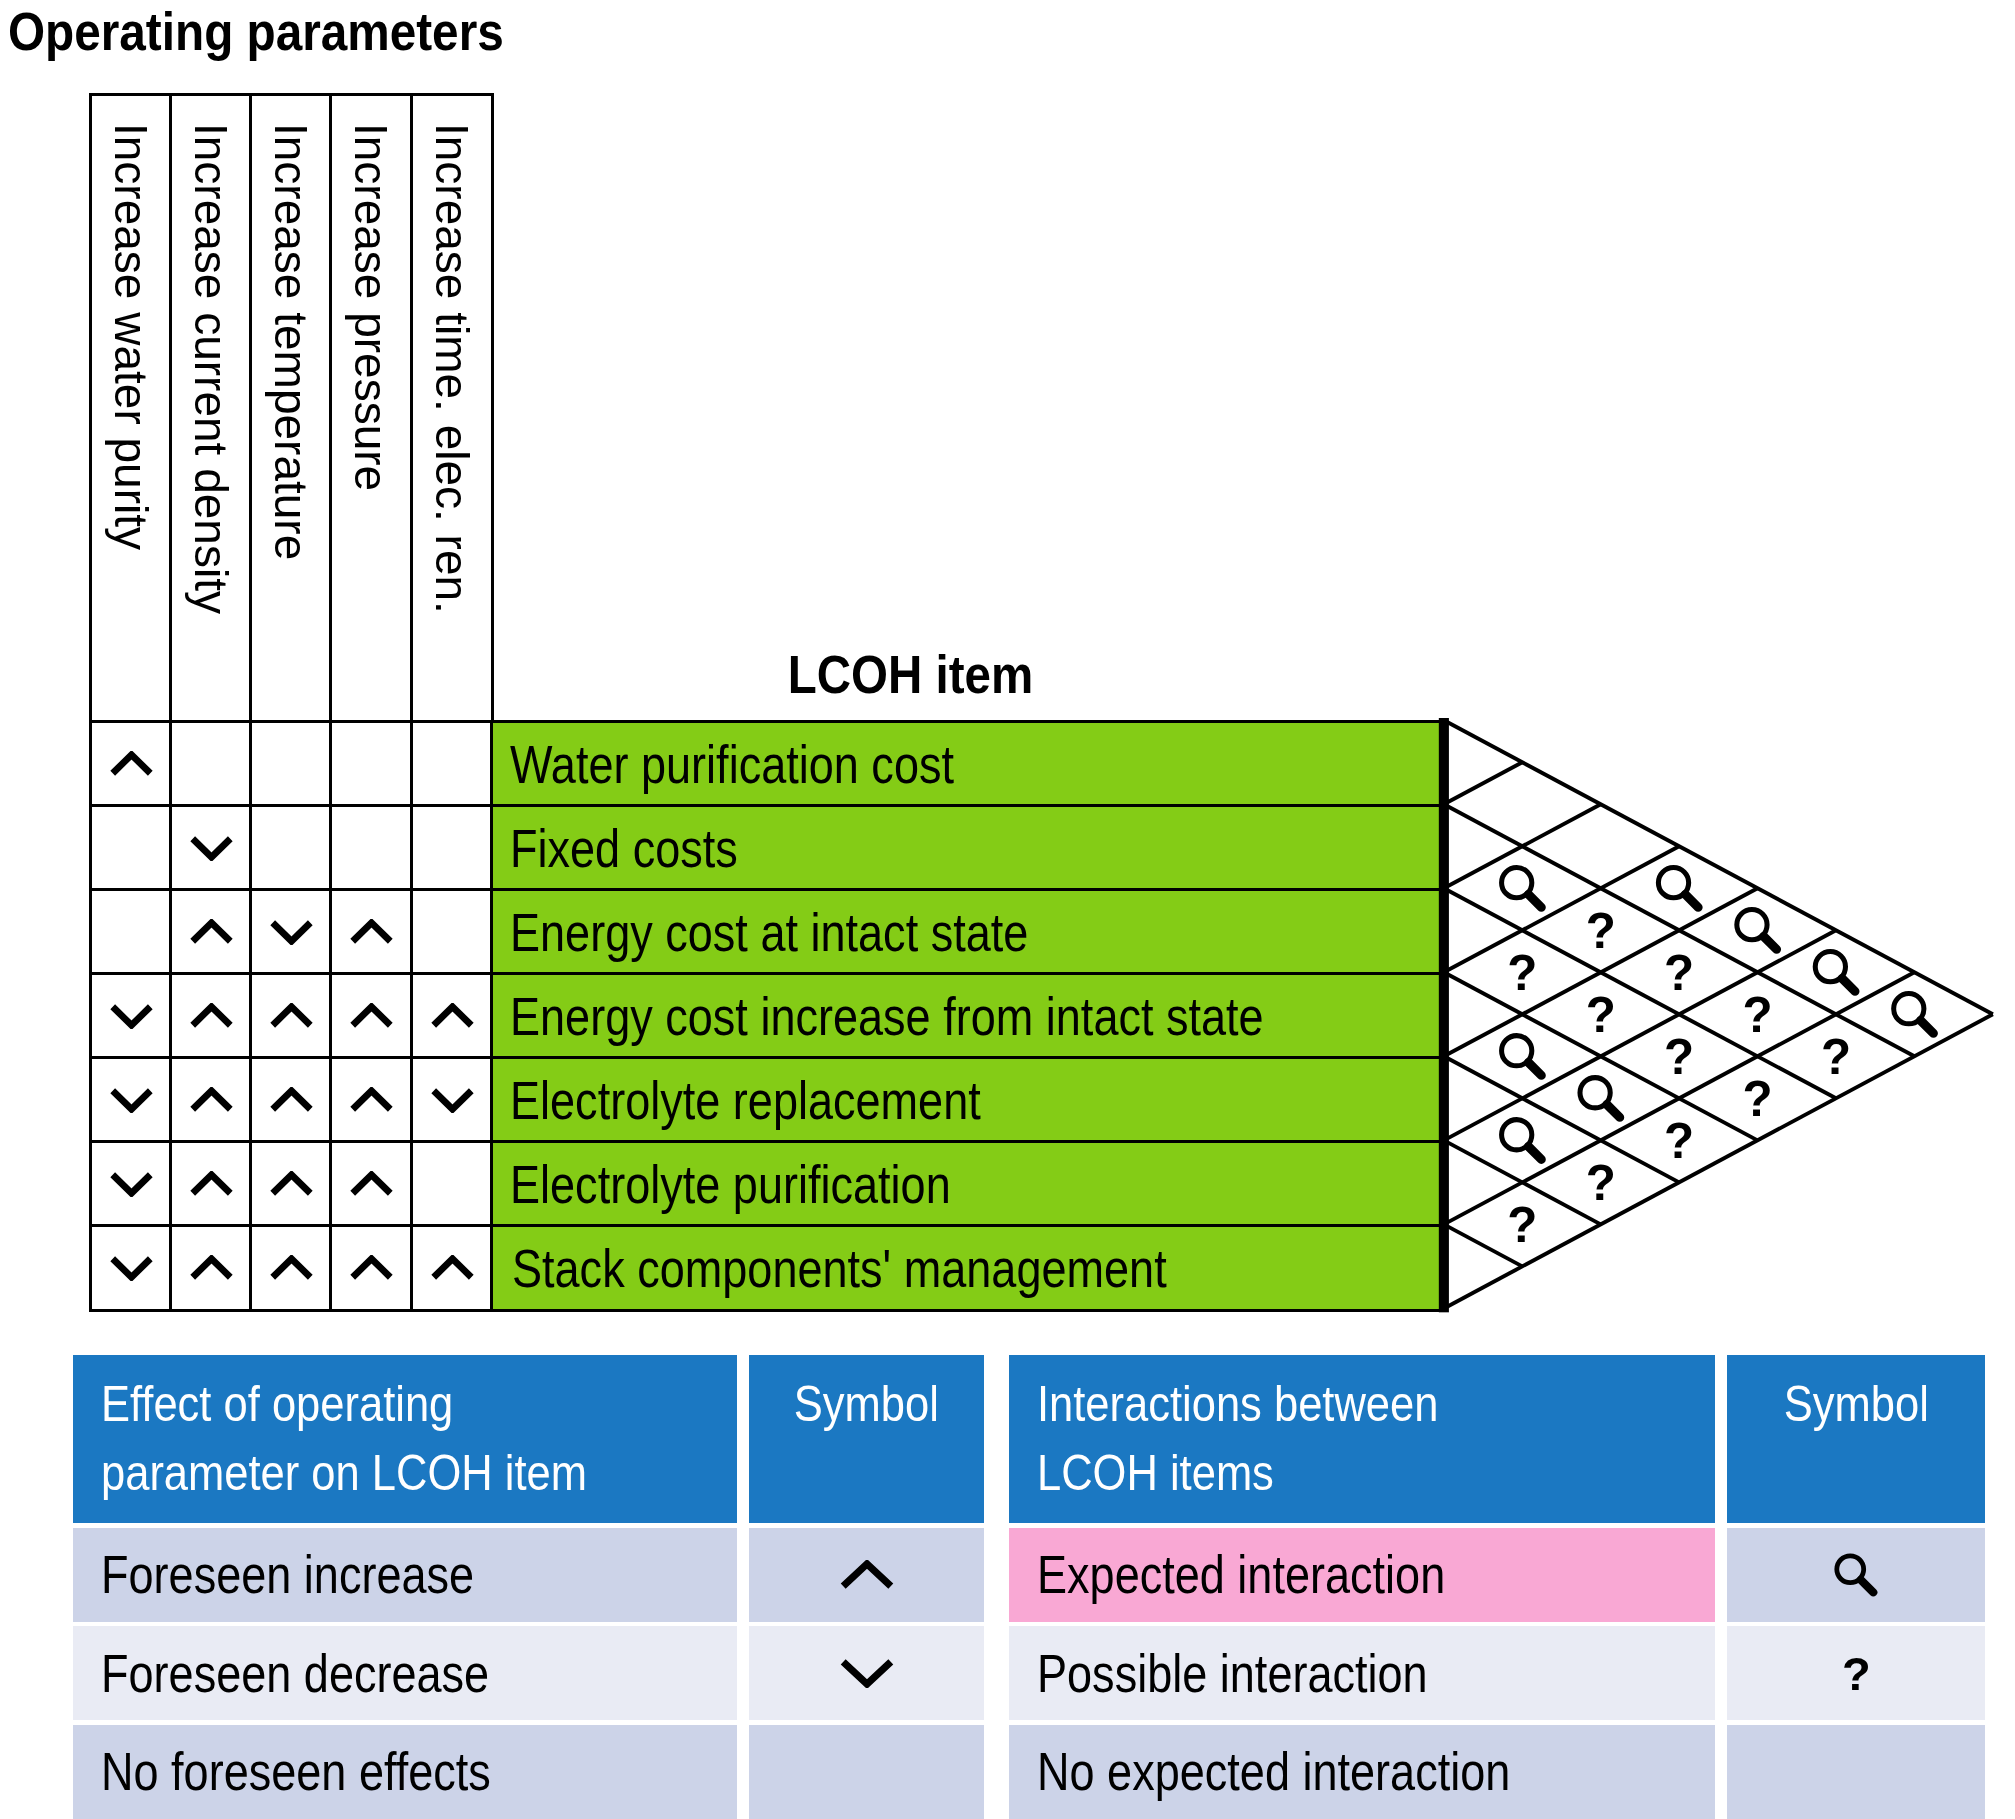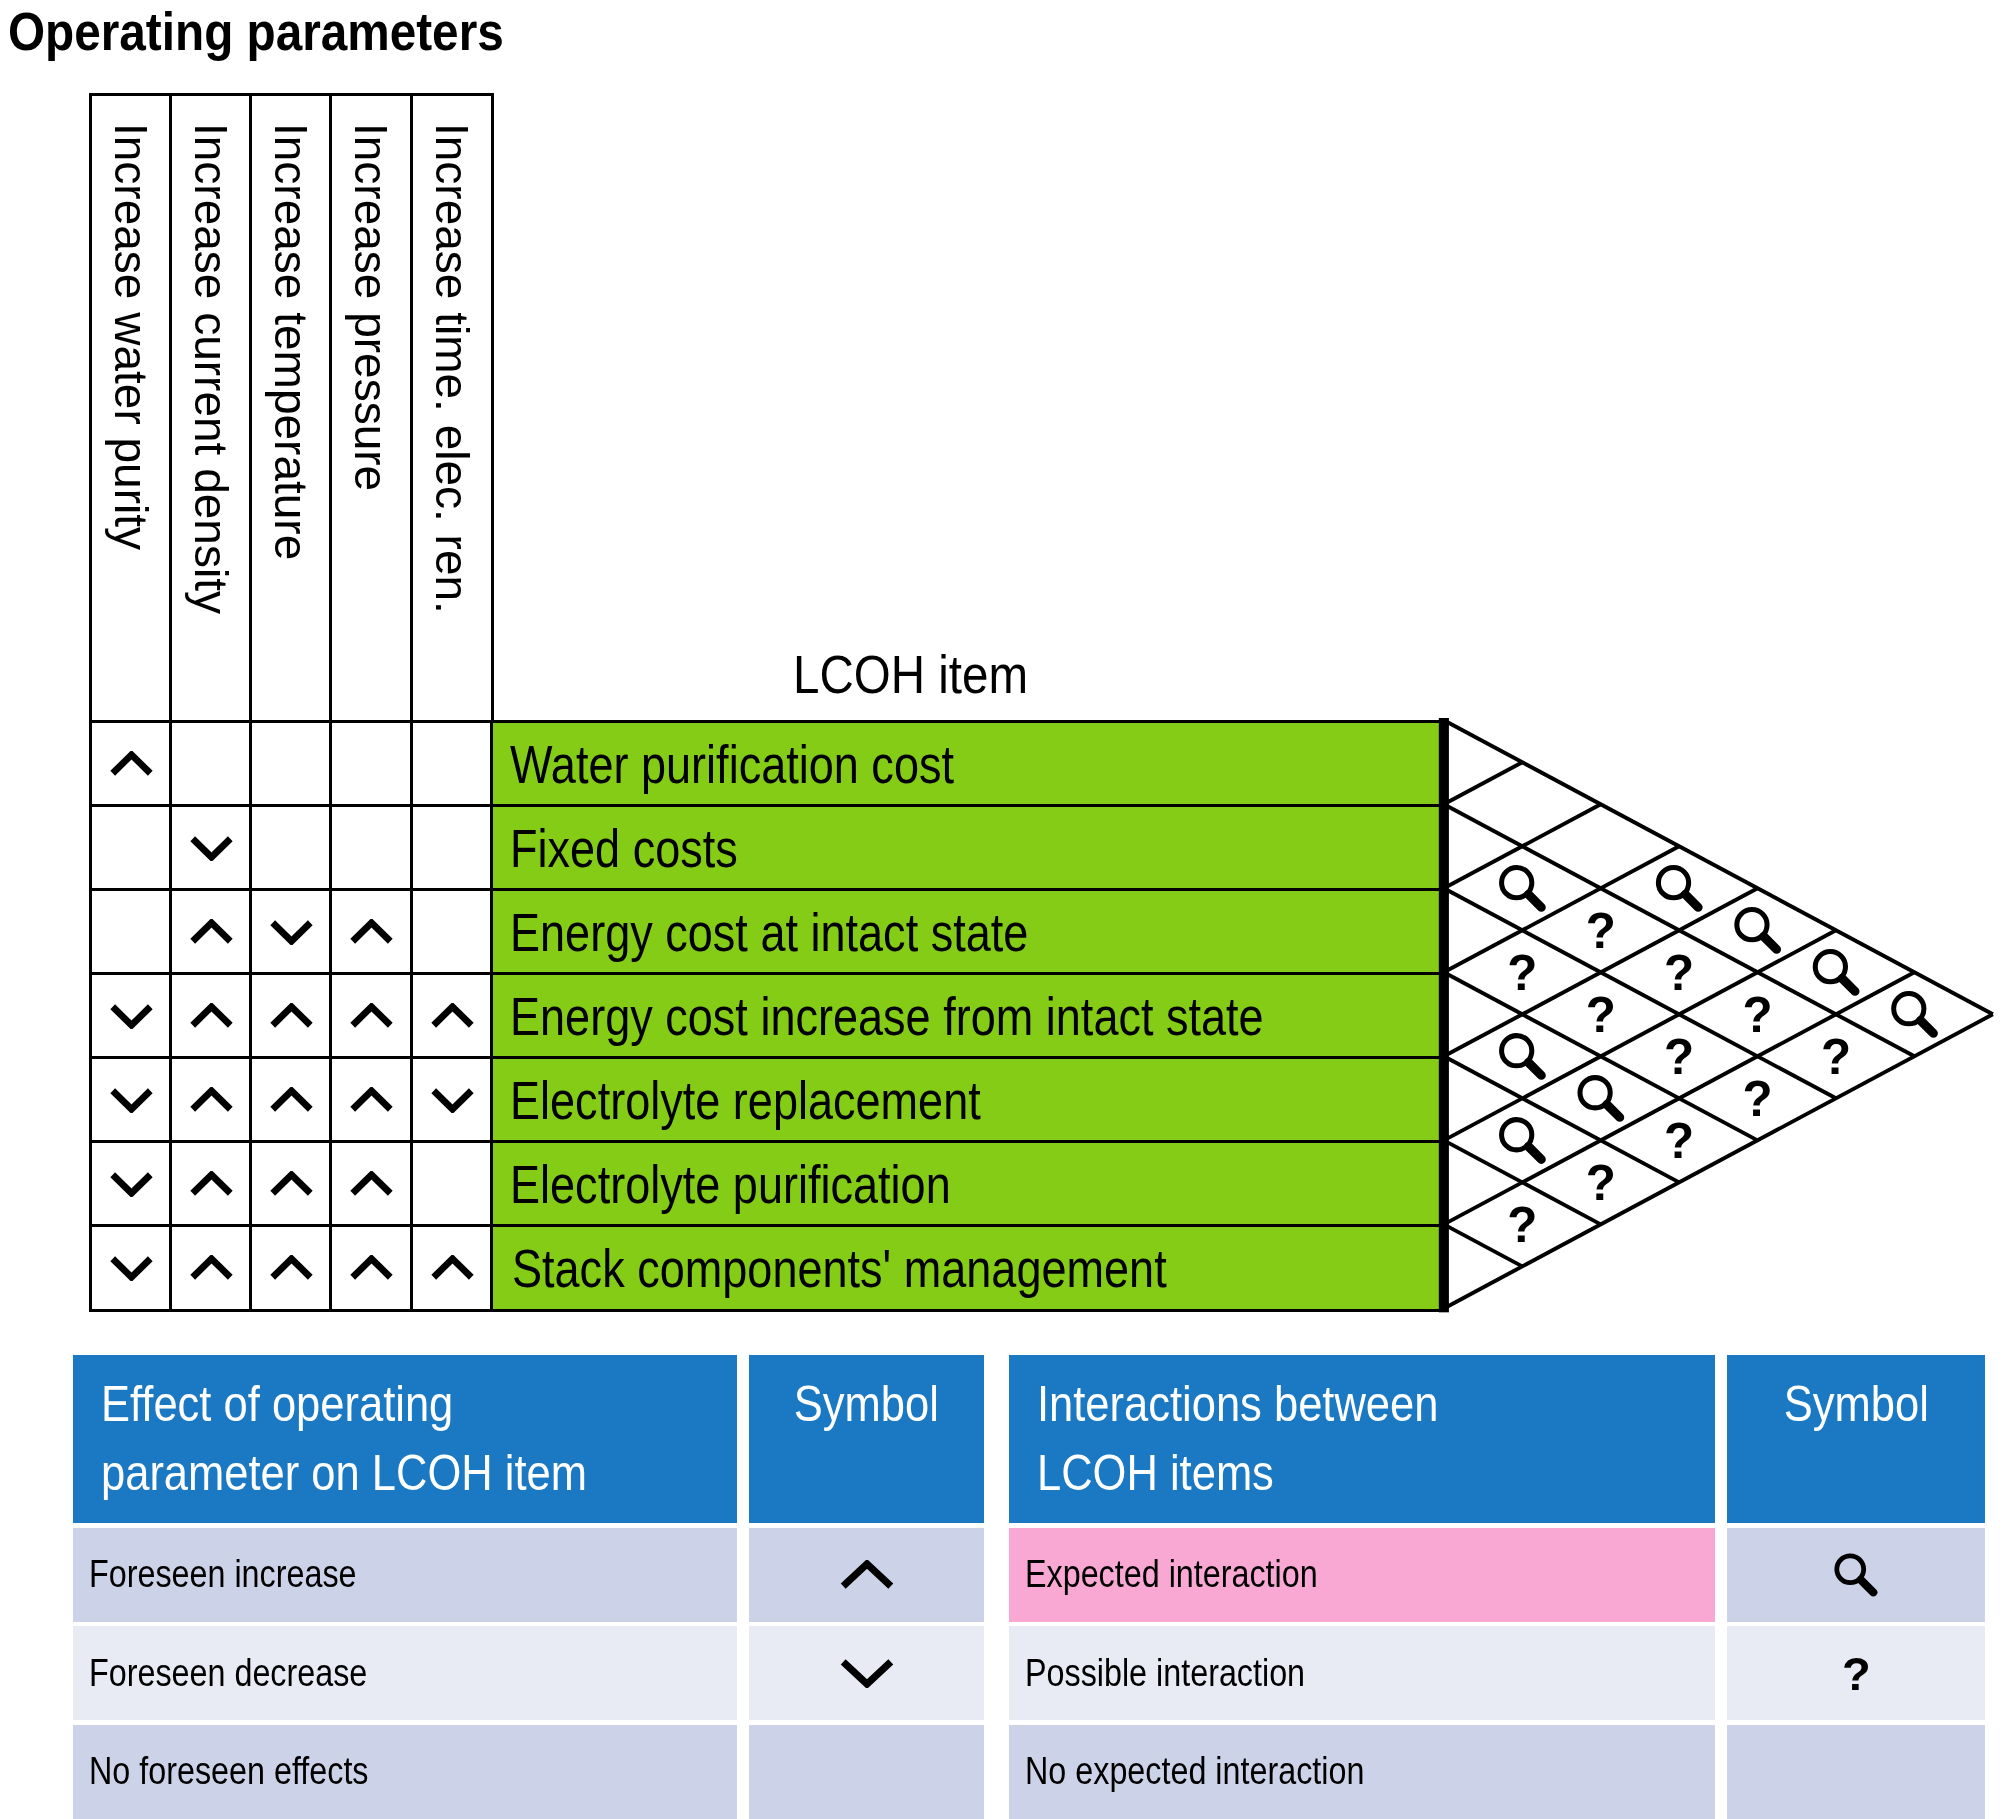--- a/index.html
+++ b/index.html
@@ -54,41 +54,41 @@
     border: 3.9px solid #000; box-sizing: border-box;
     display: flex; align-items: center;
     padding-left: 17px; background: #84cc16;
     font-size: 53px;
   }
 
   
   #lcoh-head {
     position: absolute; left: 434px; top: 632px; width: 954px; height: 84px;
     line-height: 84px; text-align: center;
-    font-size: 54px; font-weight: normal;
+    font-size: 54px; font-weight: bold;
   }
 
   
   #fan { position: absolute; left: 1434px; top: 718px; }
   #fan text.qmark { font-family: "Liberation Sans", sans-serif; font-weight: bold; font-size: 88px; }
 
   
   .legend { position: absolute; display: grid; grid-template-rows: 168px 4.5px 94px 4.5px 94px 4.5px 94px; }
   #leg1 { left: 73px;  top: 1355px; grid-template-columns: 664px 12.3px 235px; }
   #leg2 { left: 1009px; top: 1355px; grid-template-columns: 706px 12.3px 258px; }
   .lg-head {
     color: #fff; font-size: 50px; line-height: 69px;
     grid-row: 1;
   }
   .lg-head-label { grid-column: 1; padding: 14.6px 67px 0 28px; }
   .lg-head-label .squeeze { transform: scaleX(0.87); white-space: normal; }
   .lg-head-sym { grid-column: 3; padding-top: 14.6px; text-align: center; }
   .lg-head-sym .squeezeC { transform: scaleX(0.87); }
   .lg-cell { display: flex; align-items: center; }
-  .lg-label { grid-column: 1; padding-left: 16px; font-size: 38px; box-sizing: border-box; }
+  .lg-label { grid-column: 1; padding-left: 28px; font-size: 53px; box-sizing: border-box; }
   .lg-sym   { grid-column: 3; justify-content: center; }
   .lg-qmark { font-size: 47px; font-weight: bold; }
 </style>
 </head>
 <body>
 
 <div id="page">
 
   <div id="title"><span class="squeeze">Operating parameters</span></div>
 

